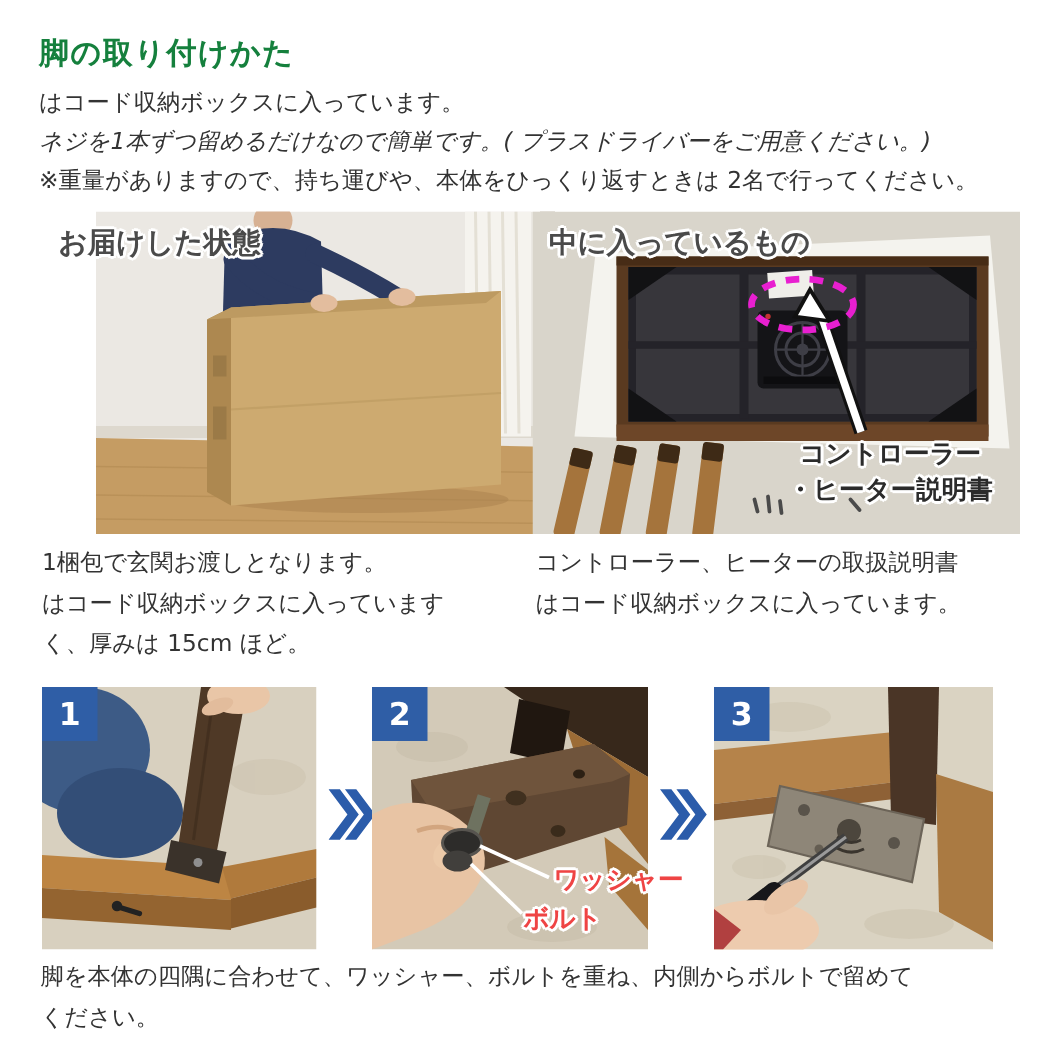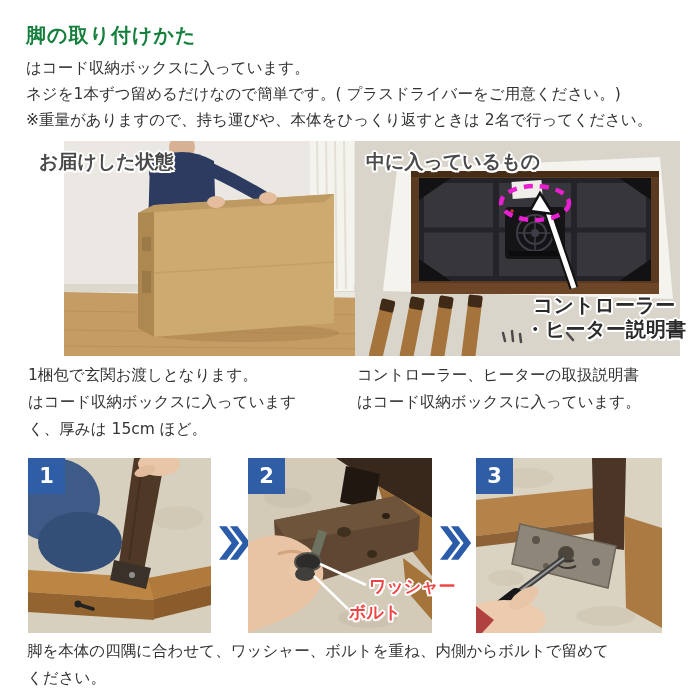--- a/index.html
+++ b/index.html
@@ -7,35 +7,35 @@
         font-family:"DejaVu Sans","Liberation Sans",sans-serif;}
   .abs{position:absolute;}
   .title{left:26px;top:22px;font-size:20px;font-weight:bold;color:#15803d;letter-spacing:1px;white-space:nowrap;}
   .body-line{font-size:15.5px;color:#333;white-space:nowrap;}
   .photo{position:absolute;}
   .photo svg{display:block;}
   .ol{text-shadow:2px 0 0 #fff,-2px 0 0 #fff,0 2px 0 #fff,0 -2px 0 #fff,
       1.5px 1.5px 0 #fff,-1.5px 1.5px 0 #fff,1.5px -1.5px 0 #fff,-1.5px -1.5px 0 #fff;}
   .fig-label{position:absolute;left:11px;top:8px;font-size:19px;font-weight:bold;color:#4a4a4a;white-space:nowrap;}
   .size-note{position:absolute;right:6px;bottom:6px;font-size:17px;font-weight:bold;color:#333;white-space:nowrap;}
-  .ann{position:absolute;font-size:20px;font-weight:bold;color:#2b2b2b;white-space:nowrap;line-height:1.45;}
+  .ann{position:absolute;font-size:17px;font-weight:bold;color:#2b2b2b;white-space:nowrap;line-height:1.45;}
   .badge{position:absolute;left:0;top:0;width:37px;height:36px;background:#2f5ea6;color:#fff;
          font-size:21px;font-weight:bold;display:flex;align-items:center;justify-content:center;}
   .chev{position:absolute;width:32px;height:42px;}
   .step-label{position:absolute;font-size:17px;font-weight:bold;color:#ef4444;white-space:nowrap;}
 </style>
 </head>
 <body>
 
 <div class="page">
 
   <div class="abs title">脚の取り付けかた</div>
 
   <div class="abs body-line" style="left:26px;top:58px;">はコード収納ボックスに入っています。</div>
-  <div class="abs body-line" style="left:26px;top:84px;">ネジを1本ずつ留めるだけなので簡単です。( プラスドライバーをご用意ください。)</div>
+  <div class="abs body-line" style="left:26px;top:84px;font-style:italic;">ネジを1本ずつ留めるだけなので簡単です。( プラスドライバーをご用意ください。)</div>
   <div class="abs body-line" style="left:26px;top:110px;">※重量がありますので、持ち運びや、本体をひっくり返すときは 2名で行ってください。</div>
 
   <div class="photo" style="left:28px;top:141px;width:326px;height:215px;padding-left:36px;">
     <svg width="306" height="215" viewBox="0 0 306 215">
       <rect width="306" height="215" fill="#ebe8e3"></rect>
       <rect x="0" y="143" width="306" height="8" fill="#ddd8ce"></rect>
       <polygon points="0,151 306,157 306,215 0,215" fill="#c59c63"></polygon>
       <g stroke="#b28a52" stroke-width="1" opacity="0.6">
         <line x1="0" y1="170" x2="306" y2="174"></line>
           <line x1="0" y1="189" x2="306" y2="193"></line>

